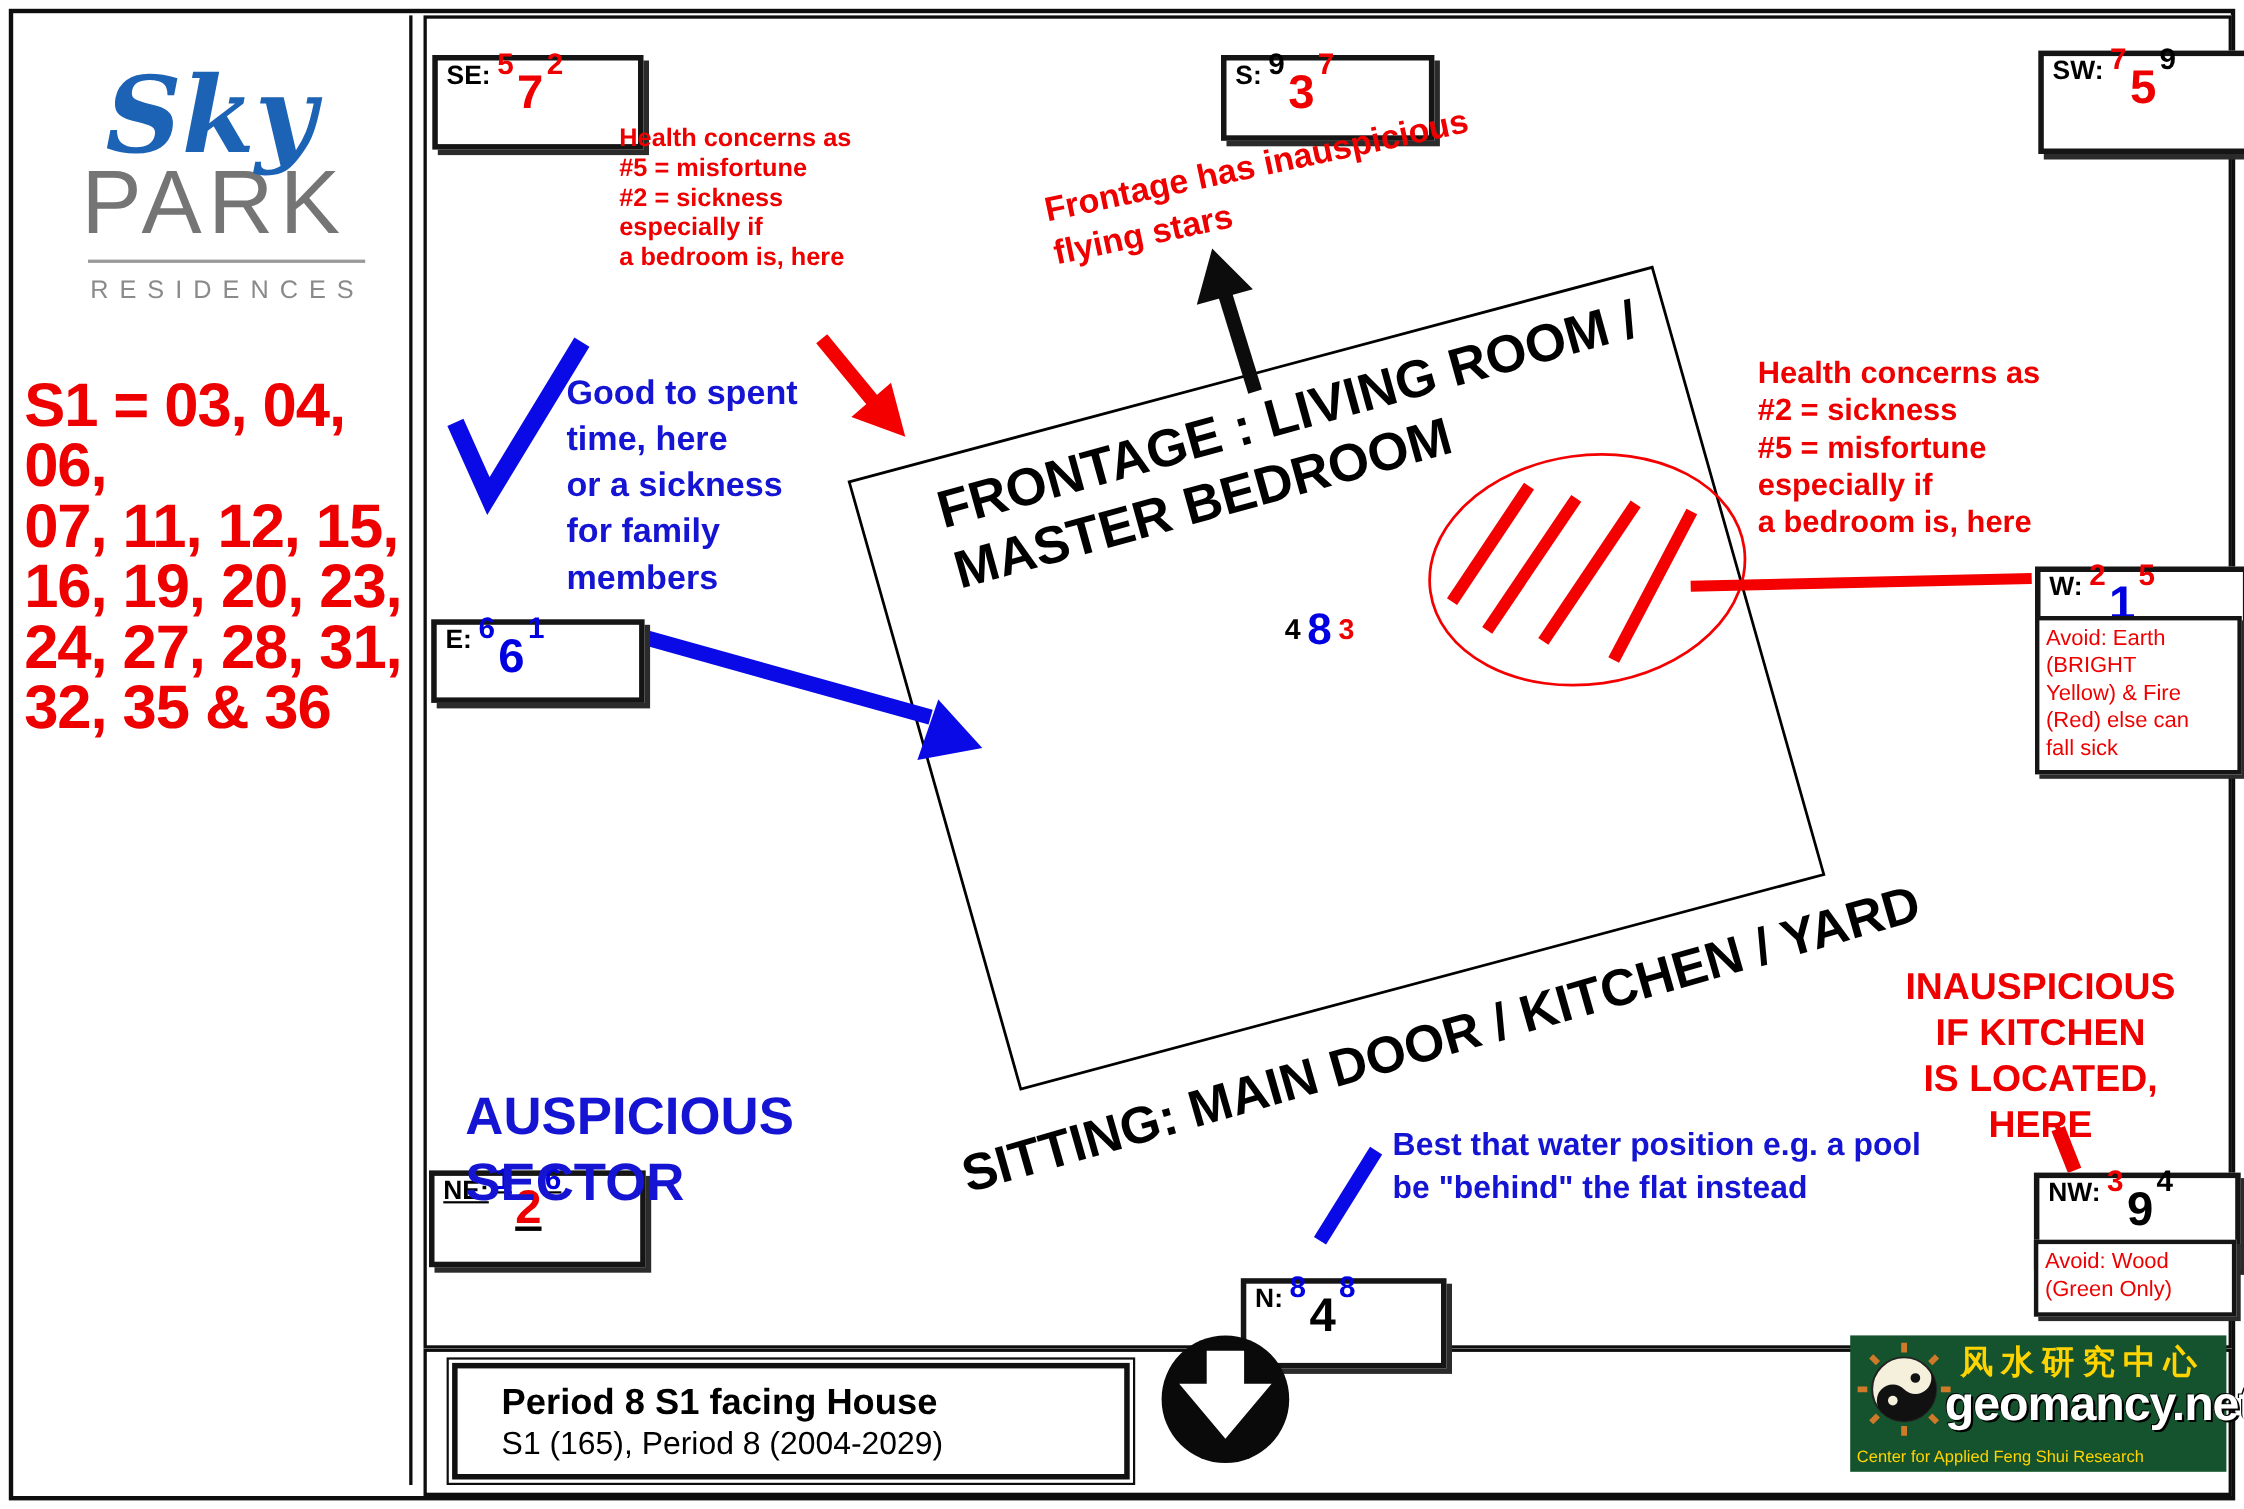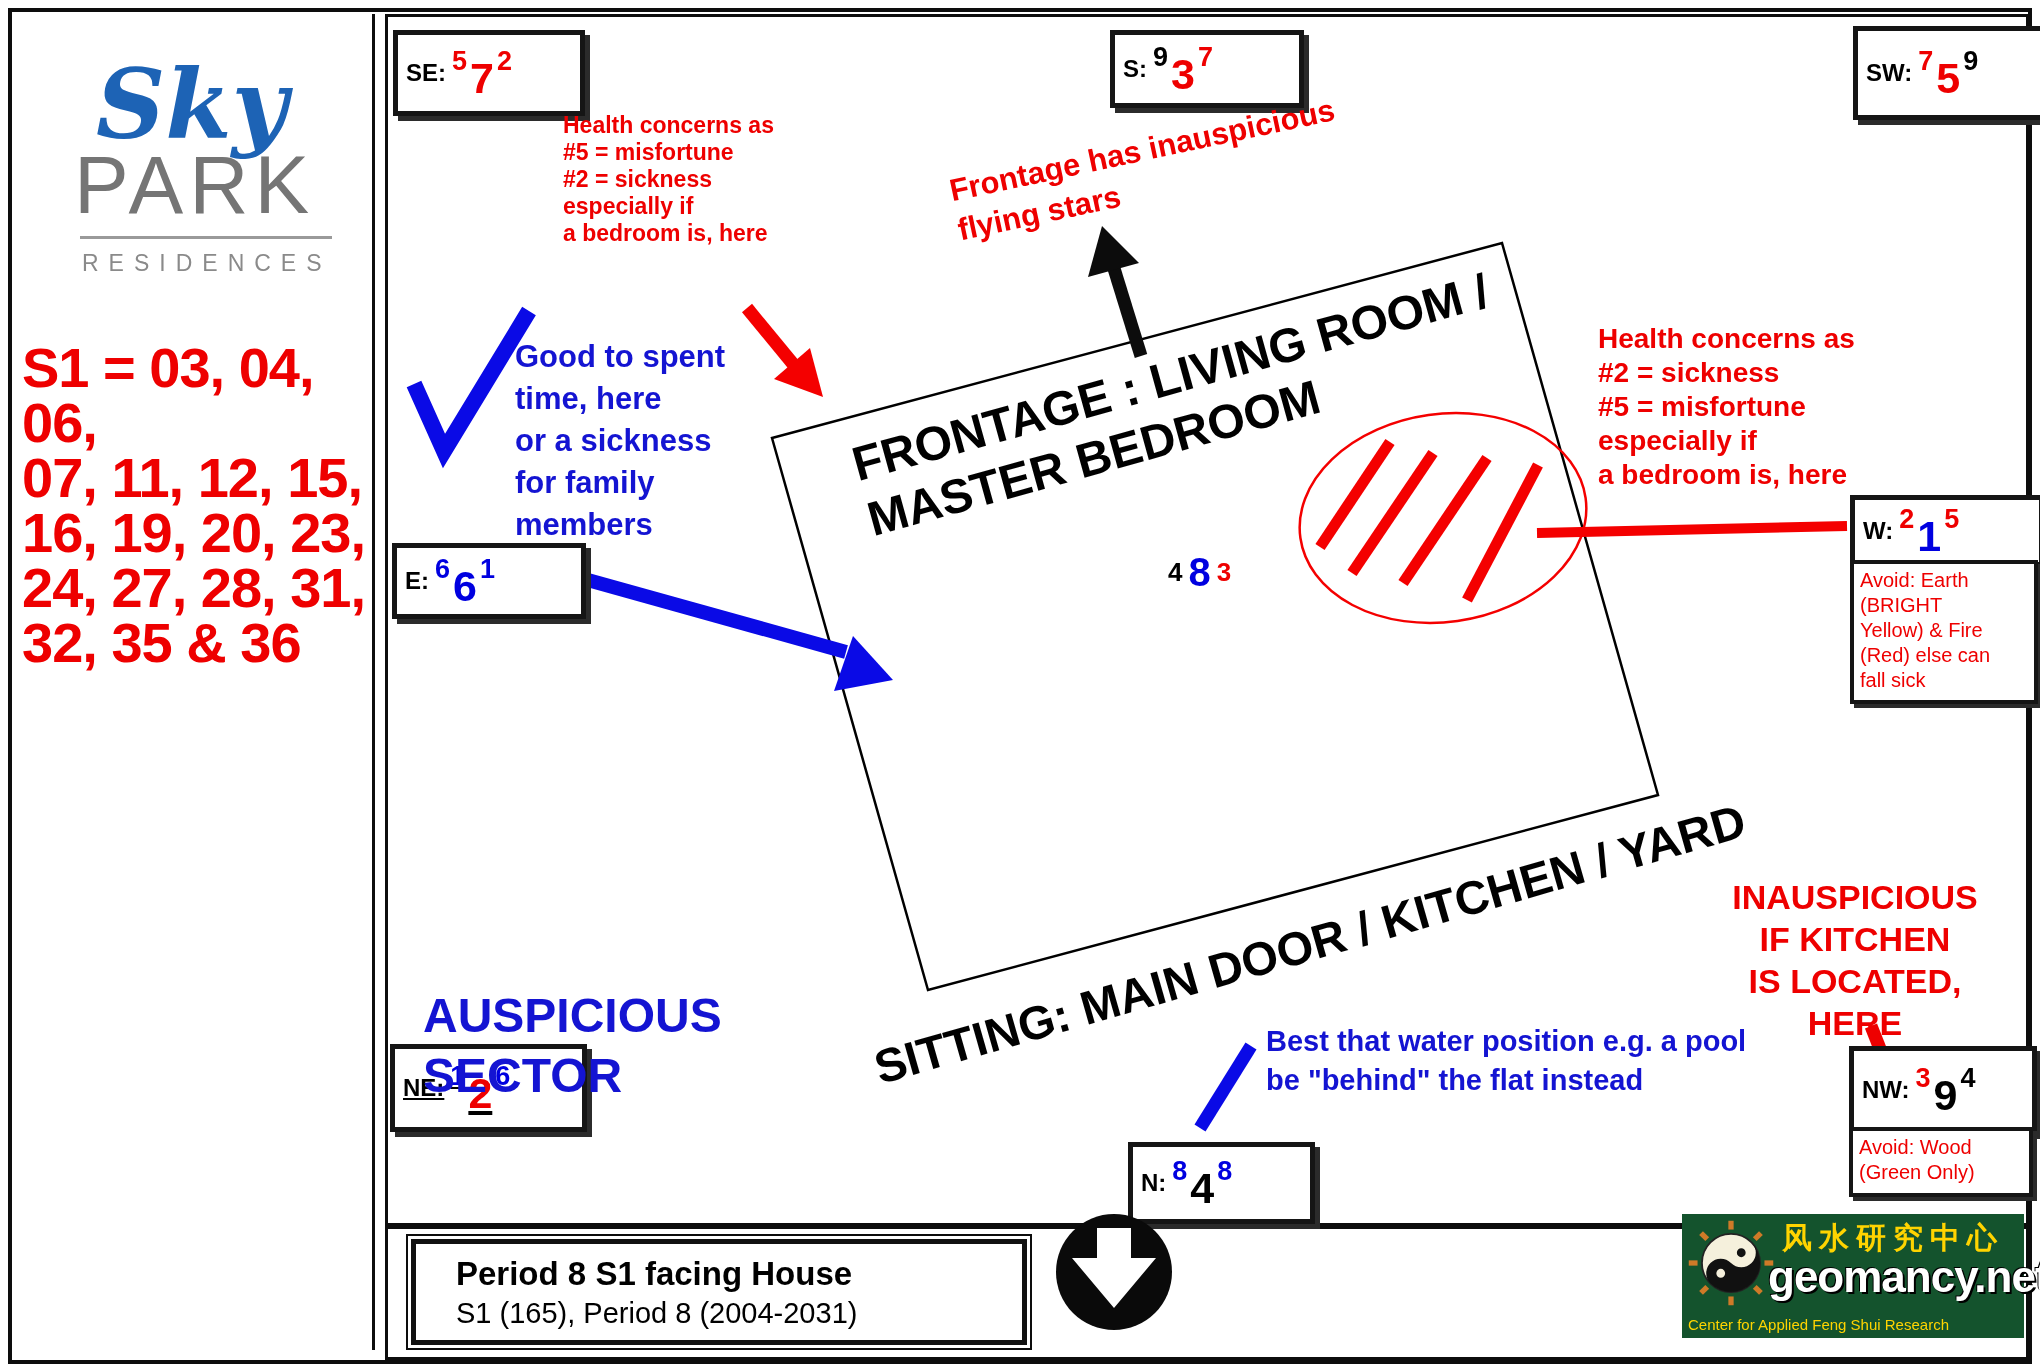--- a/index.html
+++ b/index.html
@@ -21,21 +21,21 @@
   #logo-rule{left:80px;top:236px;width:252px;height:3px;background:#9a9a9a;}
   #logo-res{left:82px;top:250px;font-size:23px;letter-spacing:10px;color:#8a8a8a;}
   #s1-units{left:22px;top:340px;width:354px;font-size:56px;line-height:55px;font-weight:bold;
             color:#ee0000;letter-spacing:-1px;}
 
   
   #overlay{position:absolute;left:0;top:0;z-index:1;}
 
   
   .dirbox{position:absolute;background:#fff;border:5px solid #151515;box-shadow:5px 5px 0 #2b2b2b;
-          display:flex;align-items:center;padding:0 8px;z-index:2;}
+          display:flex;align-items:flex-start;padding:0 8px;z-index:2;margin-top:20px;}
   .dlabel{font-weight:bold;font-size:24px;color:#000;margin-right:6px;}
   .st{display:inline-block;font-weight:bold;}
   .sup{font-size:27px;transform:translateY(-12px);}
   .big{font-size:43px;transform:translateY(5px);margin:0 3px;}
   .r{color:#ee0000;} .b{color:#0000e0;} .k{color:#000000;}
 
   .avoidbox{position:absolute;background:#fff;border:4px solid #151515;box-shadow:4px 4px 0 #2b2b2b;
             color:#ee0000;font-size:20px;line-height:25px;padding:4px 6px;z-index:2;}
 
   
@@ -211,21 +211,21 @@
   <div class="ann pre" id="ann-water">Best that water position e.g. a pool
 be "behind" the flat instead</div>
   <div class="ann pre" id="ann-kitchen">INAUSPICIOUS
 IF KITCHEN
 IS LOCATED,
 HERE</div>
 
   <div id="period-box">
     <div id="period-box-inner">
       <div id="period-title">Period 8 S1 facing House</div>
-      <div id="period-sub">S1 (165), Period 8 (2004-2031)</div>
+      <div id="period-sub">S1 (165), Period 8 (2004-2029)</div>
     </div>
   </div>
 
   <div id="download-btn">
     <svg width="120" height="120" viewBox="0 0 120 120">
       <circle cx="60" cy="60" r="58" fill="#0a0a0a"></circle>
       <polygon points="43,16 77,16 77,46 102,46 60,96 18,46 43,46" fill="#ffffff"></polygon>
     </svg>
   </div>
 

